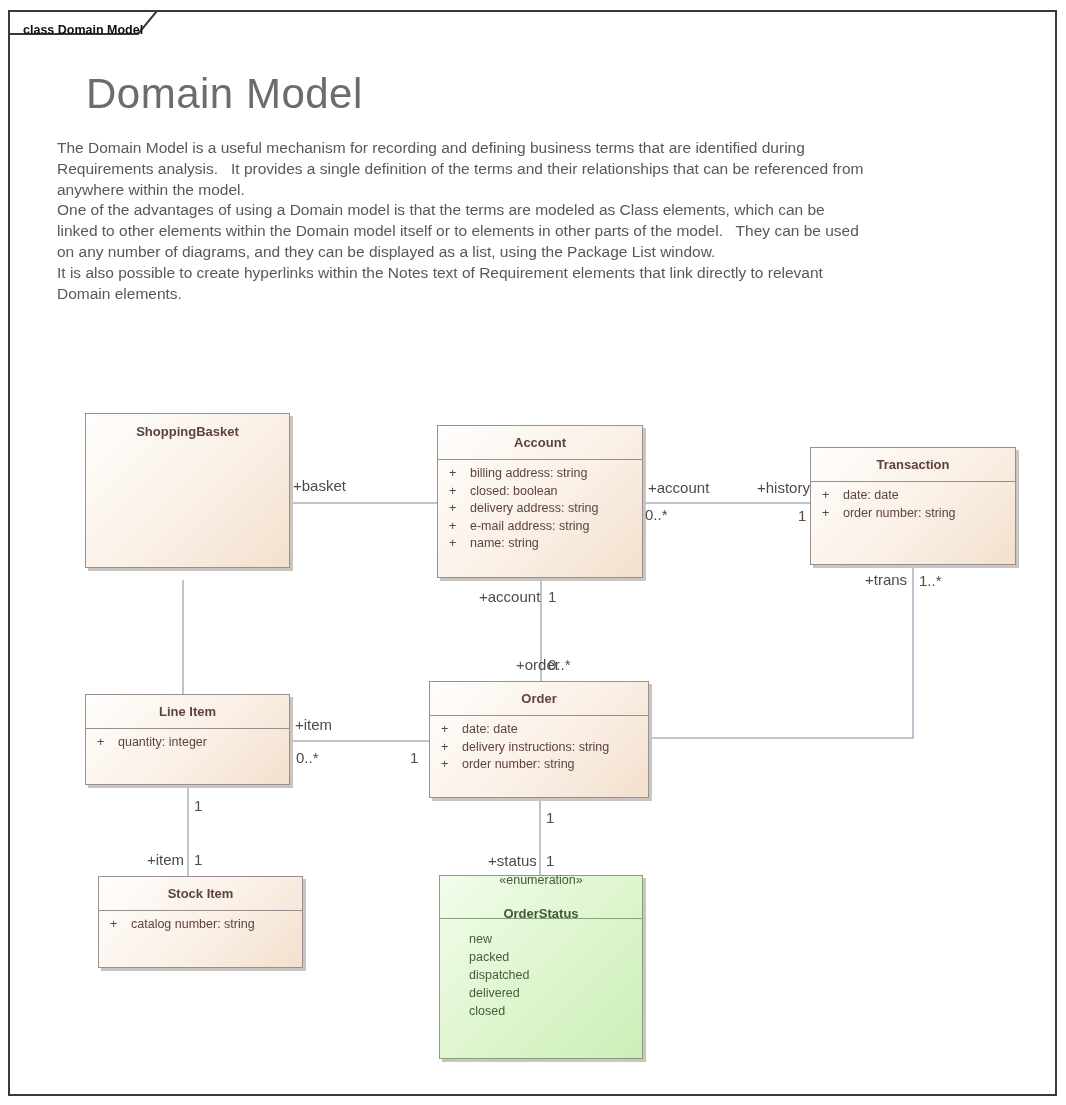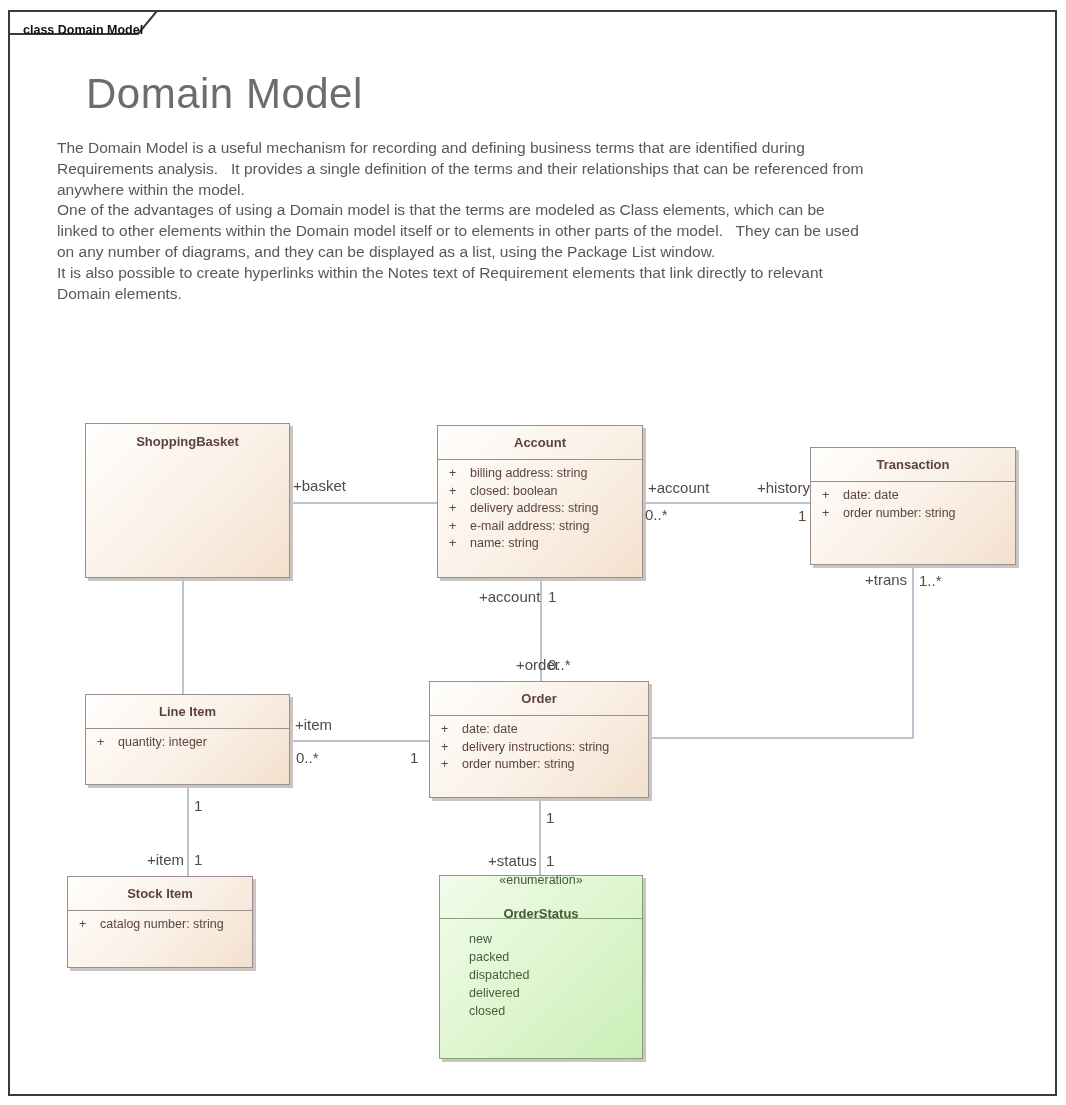--- a/index.html
+++ b/index.html
@@ -100,21 +100,21 @@
   <line x1="290" y1="503" x2="437" y2="503"></line>
   <line x1="643" y1="503" x2="810" y2="503"></line>
   <line x1="183" y1="580" x2="183" y2="694"></line>
   <line x1="541" y1="578" x2="541" y2="681"></line>
   <line x1="290" y1="741" x2="429" y2="741"></line>
   <line x1="188" y1="785" x2="188" y2="876"></line>
   <line x1="540" y1="798" x2="540" y2="875"></line>
   <polyline points="913,565 913,738 649,738"></polyline>
 </svg>
 
-<div class="uml-box" style="left:85px; top:423px; width:205px; height:155px;">
+<div class="uml-box" style="left:85px; top:413px; width:205px; height:155px;">
   <div class="uml-title">ShoppingBasket</div>
 </div>
 
 <div class="uml-box has-attrs" style="left:437px; top:425px; width:206px; height:153px;">
   <div class="uml-title">Account</div>
   <div class="attrs">
     <div class="attr">
         <span class="vis">+</span>
         <span>billing address: string</span>
       </div>
@@ -172,21 +172,21 @@
         <span class="vis">+</span>
         <span>delivery instructions: string</span>
       </div>
     <div class="attr">
         <span class="vis">+</span>
         <span>order number: string</span>
       </div>
   </div>
 </div>
 
-<div class="uml-box has-attrs" style="left:67px; top:876px; width:186px; height:92px;">
+<div class="uml-box has-attrs" style="left:98px; top:876px; width:205px; height:92px;">
   <div class="uml-title">Stock Item</div>
   <div class="attrs">
     <div class="attr">
         <span class="vis">+</span>
         <span>catalog number: string</span>
       </div>
   </div>
 </div>
 
 <div class="uml-enum" style="left:439px; top:875px; width:204px; height:184px;">

